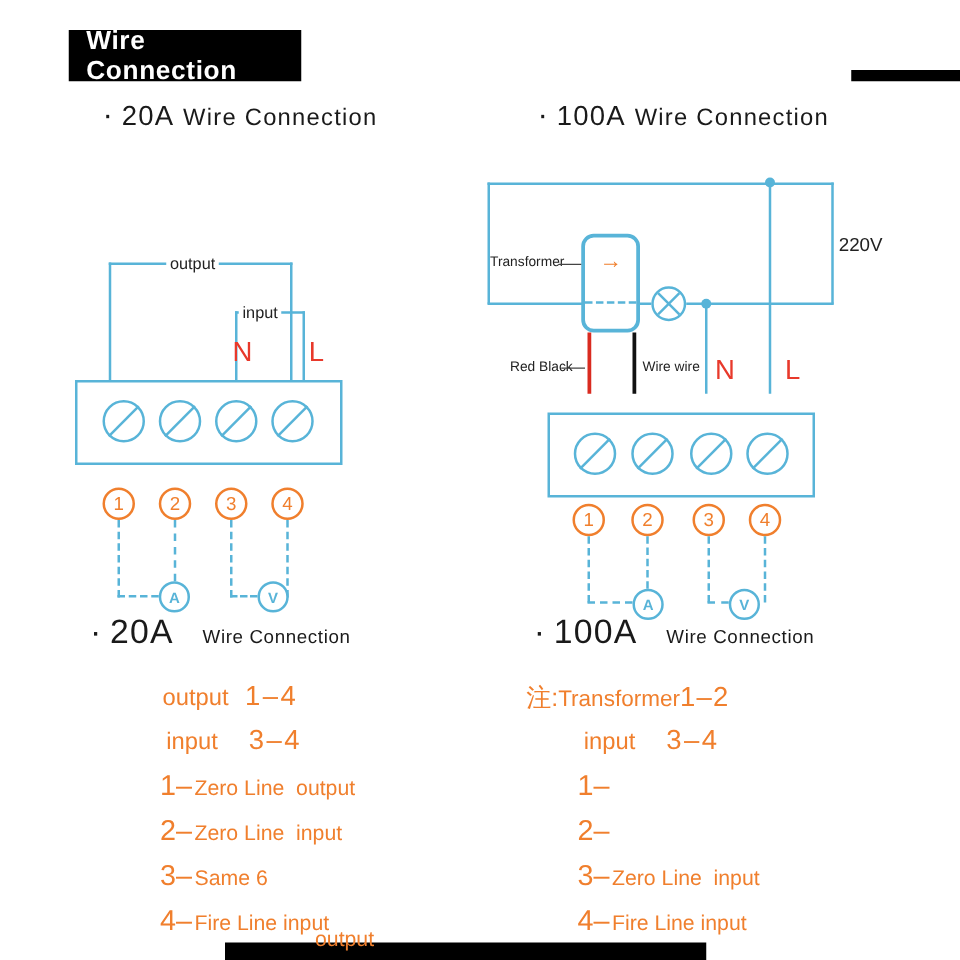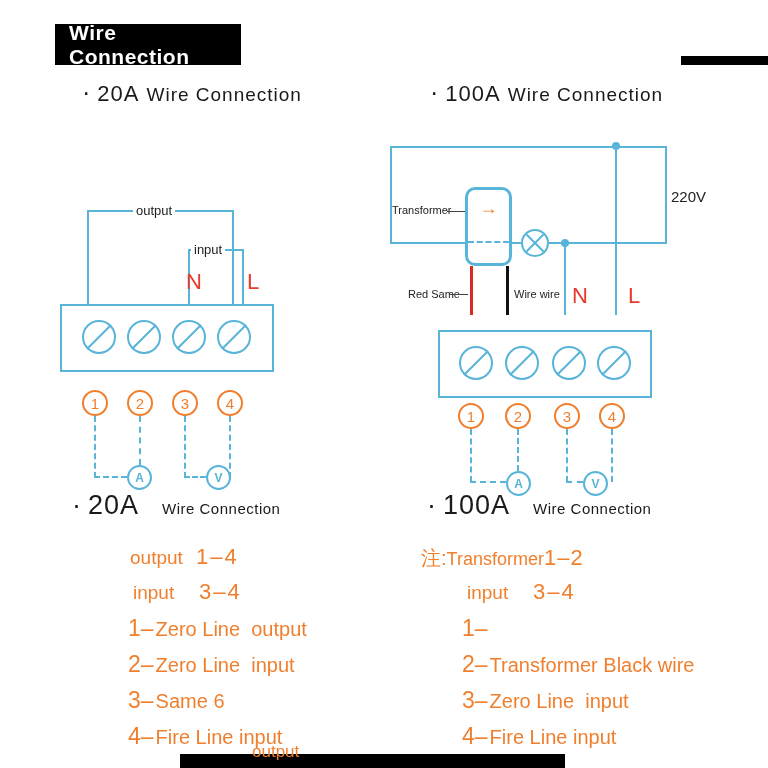--- a/index.html
+++ b/index.html
@@ -51,21 +51,21 @@
   .wlabel{font-size:13px;color:#222;background:#fff;padding:0 3px;white-space:pre}
   .slabel{font-size:11px;color:#222;background:#fff;white-space:pre}
   .nl{color:var(--red);font-size:22px}
   .vlt{font-size:15px;color:#222}
   
   .nrow{display:flex;align-items:baseline;color:var(--orange)}
   .nrow .lab{font-size:19px;width:66px;white-space:pre}
   .nrow .rng{font-size:22px;letter-spacing:2px}
   .item{display:flex;align-items:baseline;color:var(--orange)}
   .item .pf{font-size:23px;margin-right:2px}
-  .item .tx{font-size:20px;white-space:pre}
+  .item .tx{font-size:17px;white-space:pre}
   .note-cn{font-size:20px}
   .r1lab{font-size:18px}
   .r1rng{font-size:22px;letter-spacing:1px}
   .wrapword{font-size:17px;color:var(--orange);z-index:3}
 </style>
 </head>
 <body>
 
 <div class="stage">
 
@@ -139,21 +139,21 @@
     <div class="arrow">→</div>
     <div class="ctdash"></div>
   </div>
   <div class="abs slabel" style="left:392px;top:204px">Transformer</div>
   <div class="abs tick" style="left:447px;top:211px;width:18px"></div>
 
   <div class="lamp" style="left:521px;top:229px"></div>
 
   <div class="abs" style="left:470px;top:266px;width:0;height:49px;border-left:3px solid #d92b20"></div>
   <div class="abs" style="left:506px;top:266px;width:0;height:49px;border-left:3px solid #111"></div>
-  <div class="abs slabel" style="left:408px;top:288px">Red Same</div>
+  <div class="abs slabel" style="left:408px;top:288px">Red Black</div>
   <div class="abs tick" style="left:449px;top:294px;width:19px"></div>
   <div class="abs slabel" style="left:514px;top:288px">Wire wire</div>
 
   <div class="abs nl" style="left:572px;top:283px">N</div>
   <div class="abs nl" style="left:628px;top:283px">L</div>
 
   <div class="abs block" style="left:438px;top:330px;width:214px;height:68px"></div>
   <div class="screw" style="left:459px;top:346px"></div>
   <div class="screw" style="left:505px;top:346px"></div>
   <div class="screw" style="left:552px;top:346px"></div>
@@ -212,21 +212,20 @@
   </div>
   <div class="abs nrow" style="left:467px;top:579px">
     <span class="lab">input</span>
     <span class="rng">3–4</span>
   </div>
   <div class="abs item" style="left:462px;top:615px">
     <span class="pf">1–</span>
   </div>
   <div class="abs item" style="left:462px;top:651px">
     <span class="pf">2–</span>
-    <span class="tx">Transformer Black wire</span>
   </div>
   <div class="abs item" style="left:462px;top:687px">
     <span class="pf">3–</span>
     <span class="tx">Zero Line  input</span>
   </div>
   <div class="abs item" style="left:462px;top:723px">
     <span class="pf">4–</span>
     <span class="tx">Fire Line input</span>
   </div>
 

